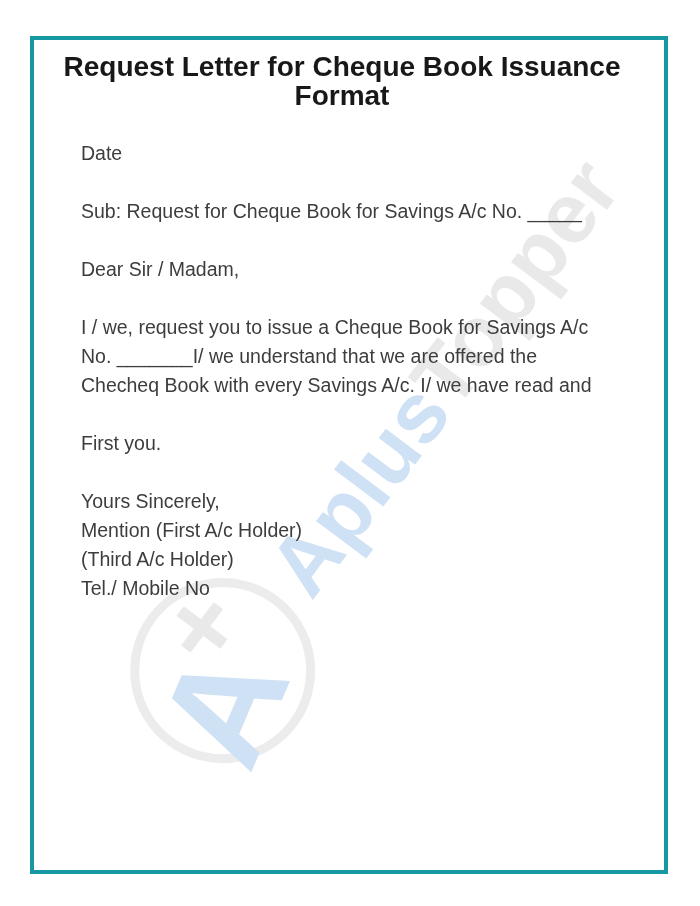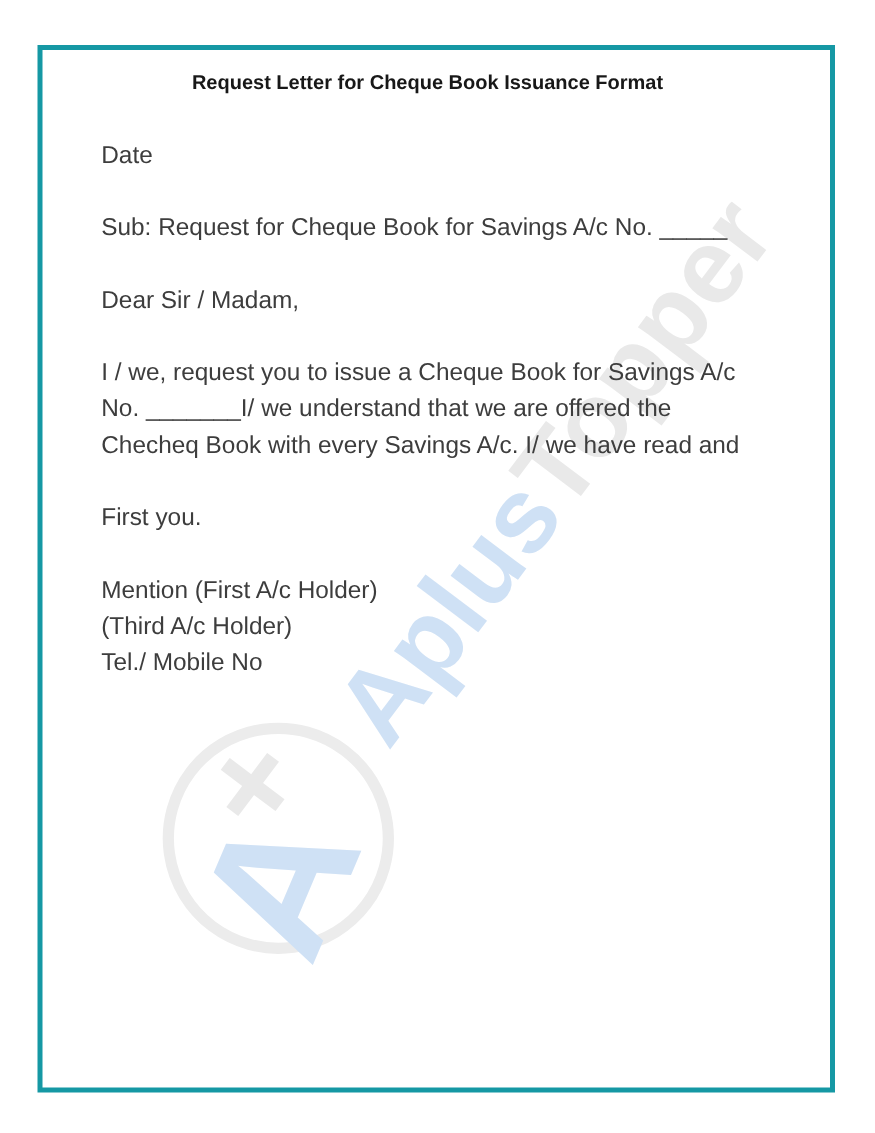--- a/index.html
+++ b/index.html
@@ -44,21 +44,21 @@
   .wm-gray { color: #e9e9e9; }
   
   .letter {
     position: relative; z-index: 1;
     padding: 12px 32px 20px 18px;
     color: #3d3d3d;
     font-size: 19.5px; line-height: 29px;
     font-weight: 400;
   }
   .title {
-    font-size: 16px; line-height: 29px;
+    font-size: 28px; line-height: 29px;
     font-weight: bold; color: #181818;
     text-align: center;
     margin-bottom: 29px;
   }
   .block { margin-bottom: 29px; }
   .block:last-child { margin-bottom: 0; }
   .line { display: block; margin-left: 29px; }
 </style>
 </head>
 <body>
@@ -93,19 +93,20 @@
       <span class="line">I / we, request you to issue a Cheque Book for Savings A/c</span>
       <span class="line">No. _______I/ we understand that we are offered the</span>
       <span class="line">Checheq Book with every Savings A/c. I/ we have read and</span>
     </p>
 
     <p class="block">
       <span class="line">First you.</span>
     </p>
 
     <p class="block">
+      <span class="line">Yours Sincerely,</span>
       <span class="line">Mention (First A/c Holder)</span>
       <span class="line">(Third A/c Holder)</span>
       <span class="line">Tel./ Mobile No</span>
     </p>
   </div>
 
 </div>
 
 </body></html>

